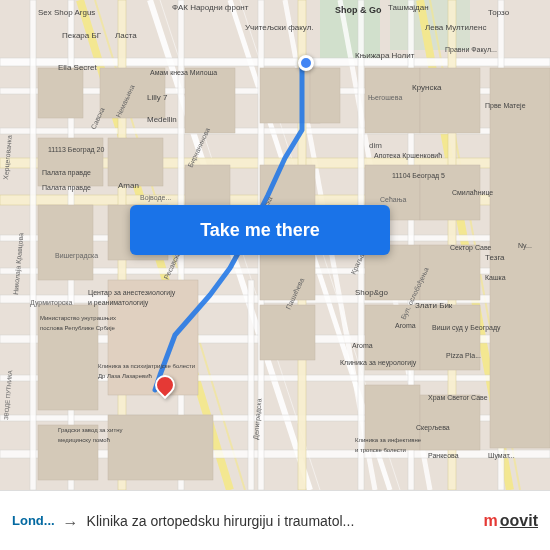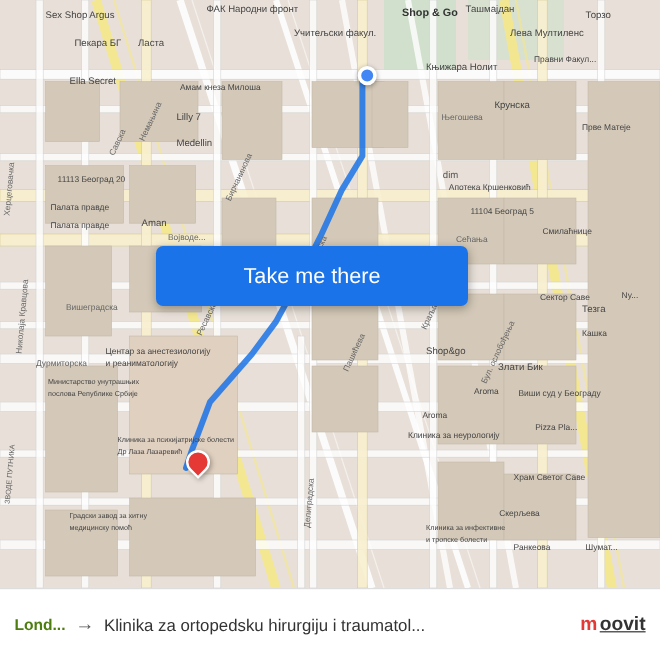--- a/index.html
+++ b/index.html
@@ -40,21 +40,21 @@
       position: absolute;
       top: 205px;
       left: 130px;
       width: 260px;
       height: 50px;
       background: #1a73e8;
       color: white;
       border: none;
       border-radius: 6px;
       font-size: 18px;
-      font-weight: normal;
+      font-weight: bold;
       cursor: pointer;
       z-index: 100;
       display: flex;
       align-items: center;
       justify-content: center;
       box-shadow: 0 2px 8px rgba(0,0,0,0.3);
     }
 
     
     .nav-pin {
@@ -101,21 +101,21 @@
       background: white;
       display: flex;
       align-items: center;
       padding: 0 12px;
       border-top: 1px solid #ddd;
       z-index: 200;
     }
 
     .bottom-from {
       font-size: 13px;
-      color: #4d7c0f;
+      color: #0369a1;
       font-weight: bold;
       flex: 0 0 auto;
       max-width: 80px;
       overflow: hidden;
       text-overflow: ellipsis;
       white-space: nowrap;
     }
 
     .arrow-icon {
       margin: 0 8px;

